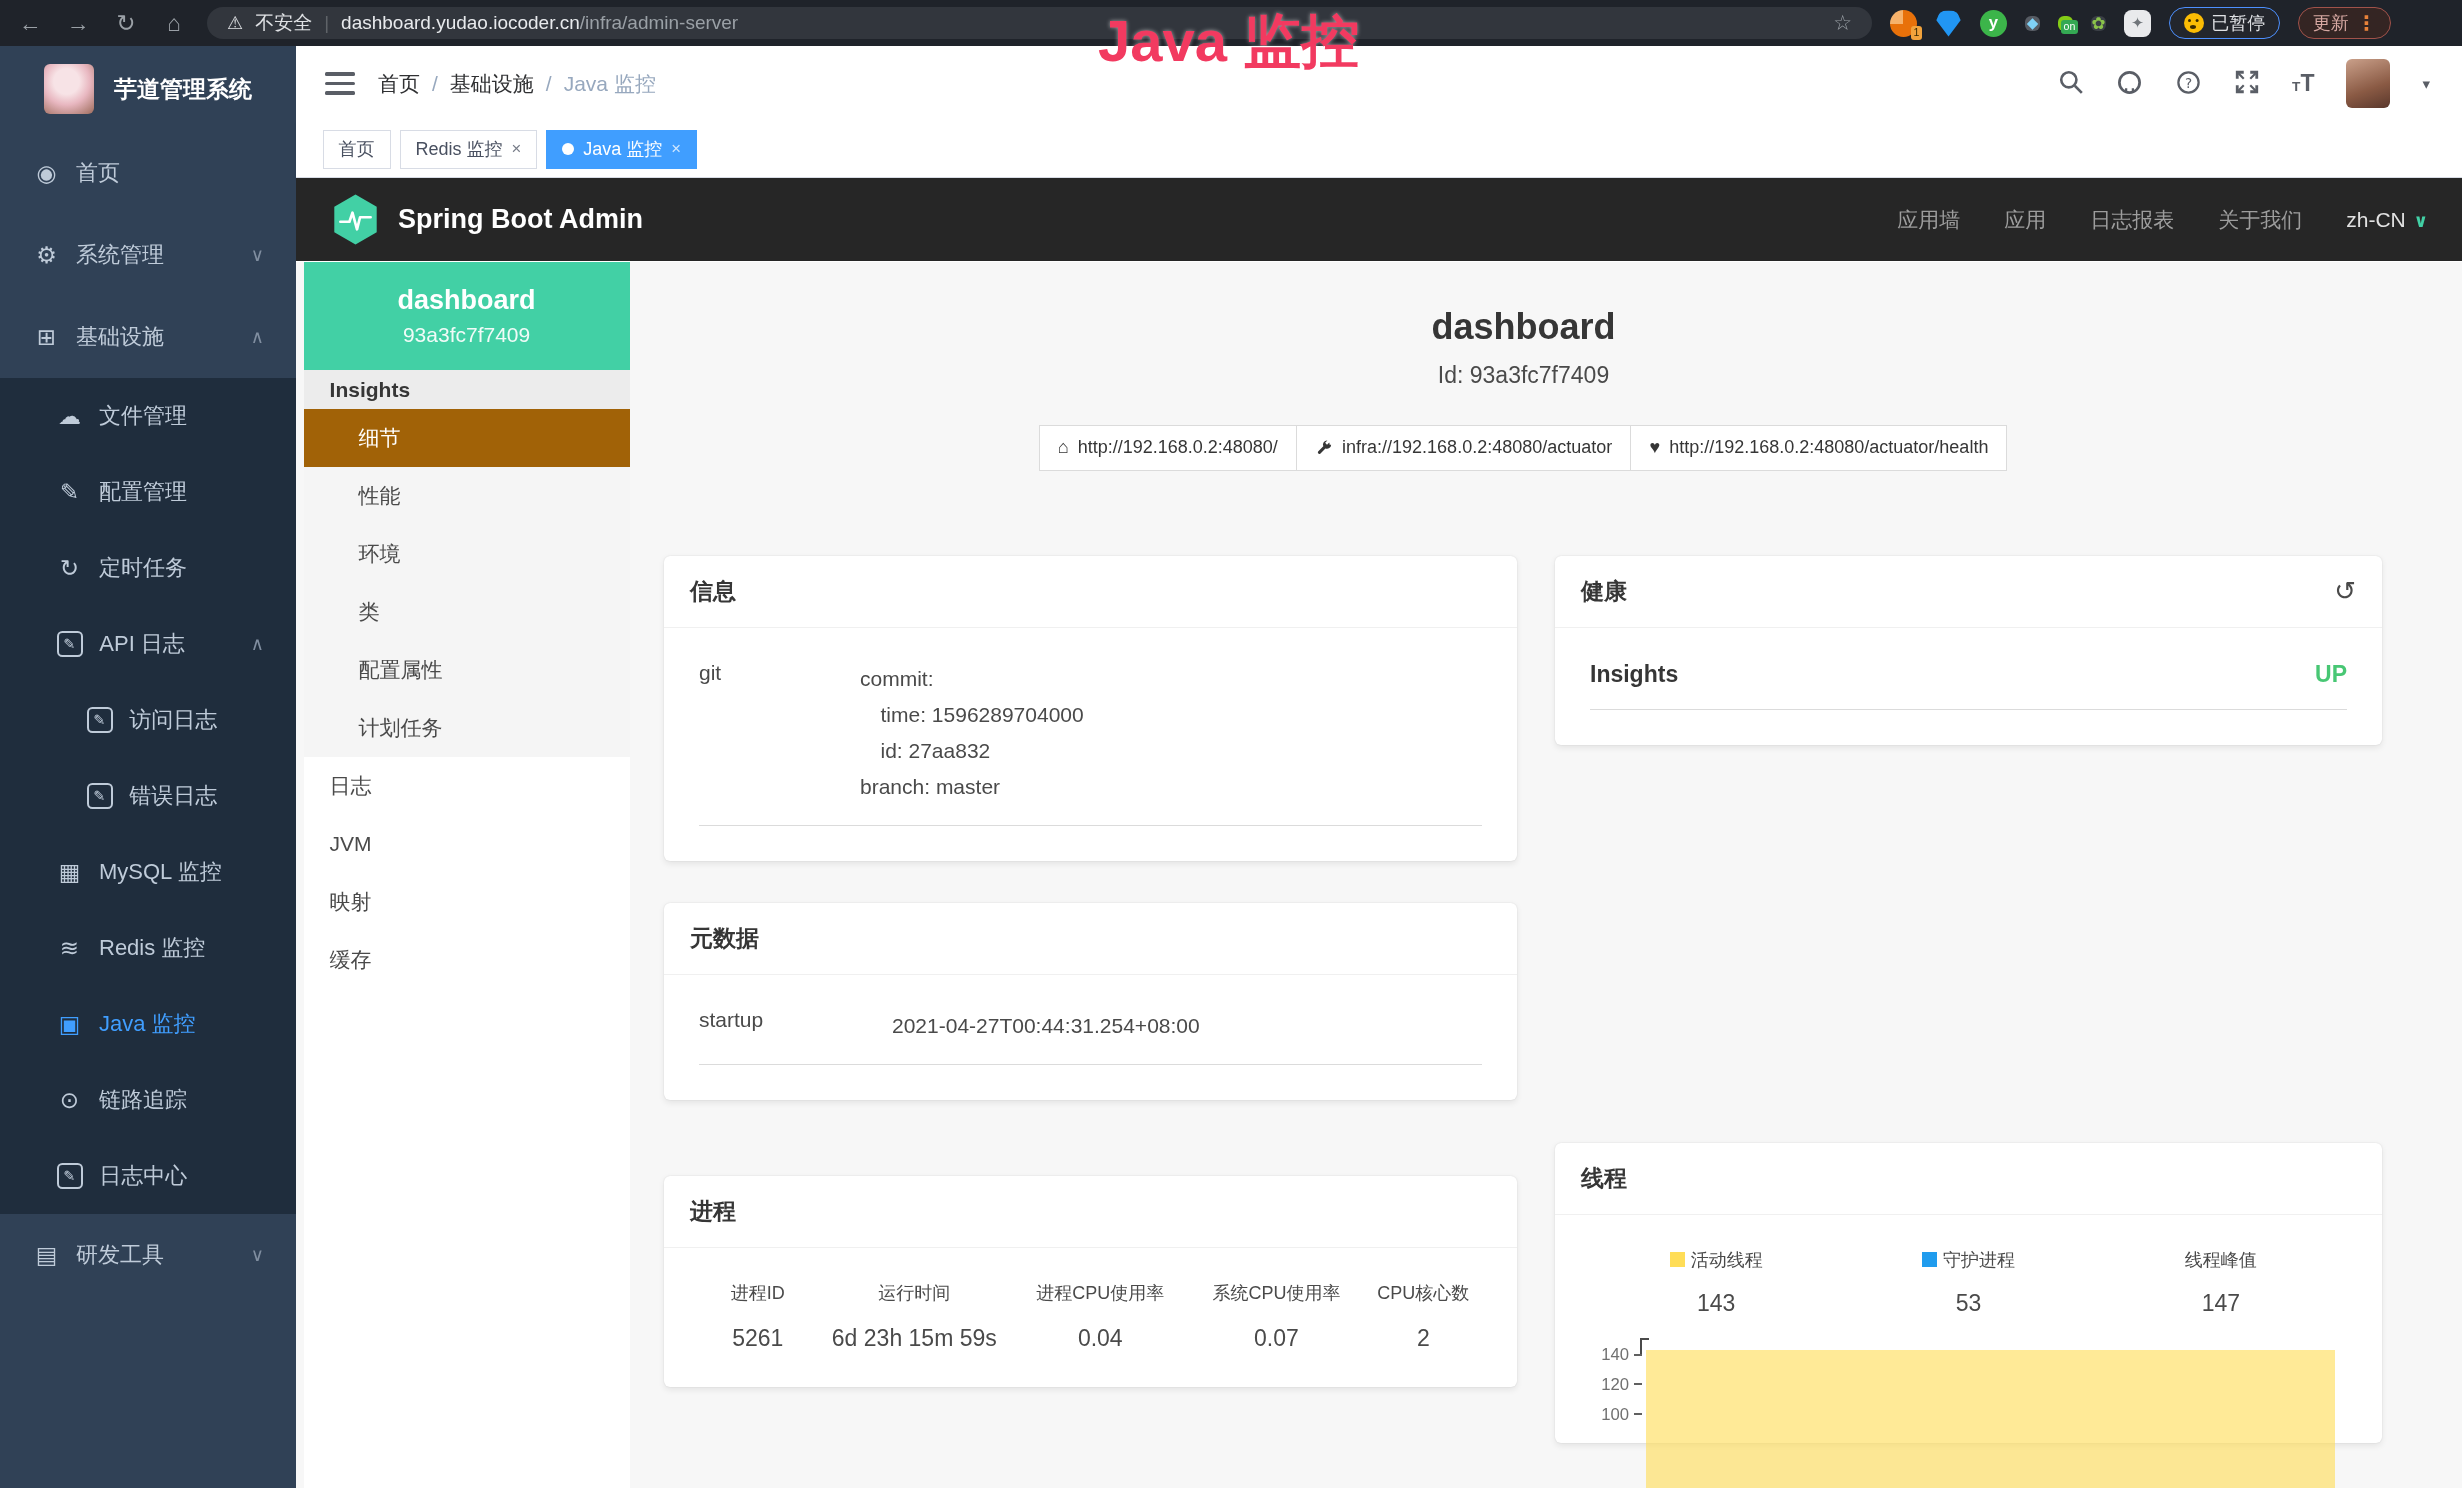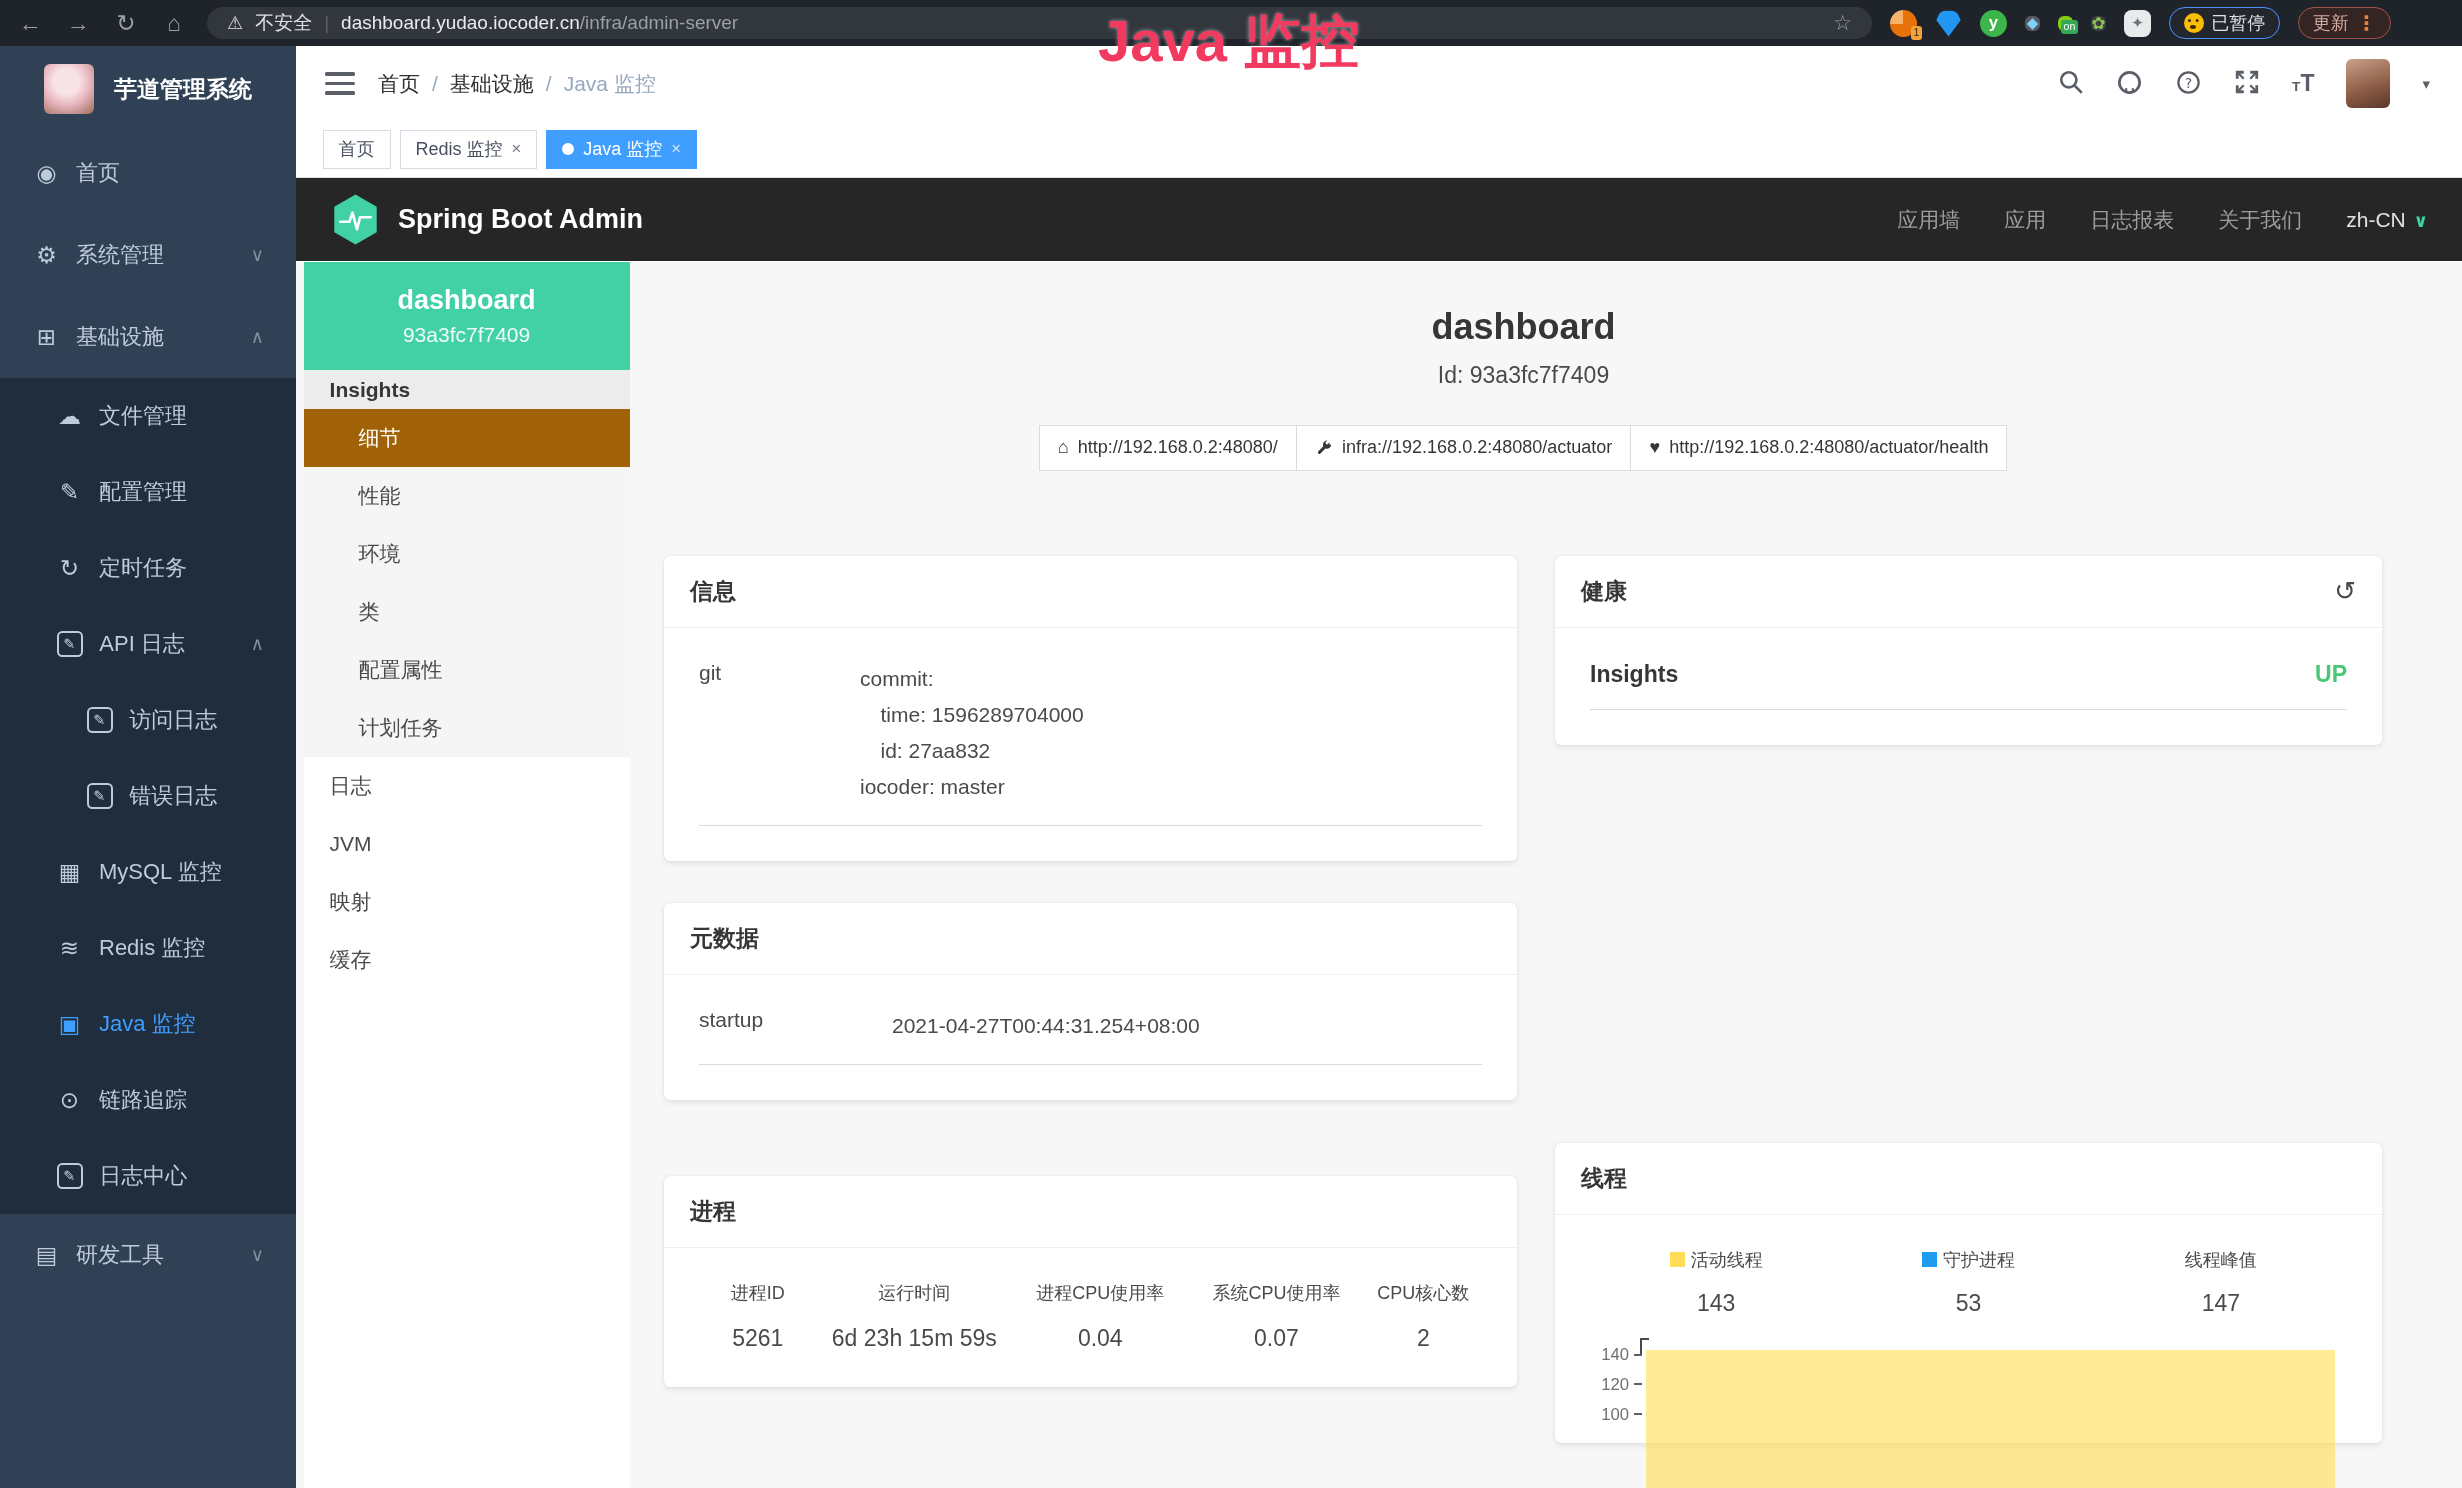--- a/index.html
+++ b/index.html
@@ -394,21 +394,21 @@
 
           <div class="card">
             <div class="card-h">信息</div>
             <div class="card-b">
               <div class="kv">
                 <div class="k">git</div>
                 <div class="v">
                   <div class="line">commit:</div>
                   <div class="line ind">time: 1596289704000</div>
                   <div class="line ind">id: 27aa832</div>
-                  <div class="line">iocoder: master</div>
+                  <div class="line">branch: master</div>
                 </div>
               </div>
             </div>
           </div>
 
           <div class="card mt55">
             <div class="card-h">元数据</div>
             <div class="card-b">
               <div class="kv">
                 <div class="k w">startup</div>

